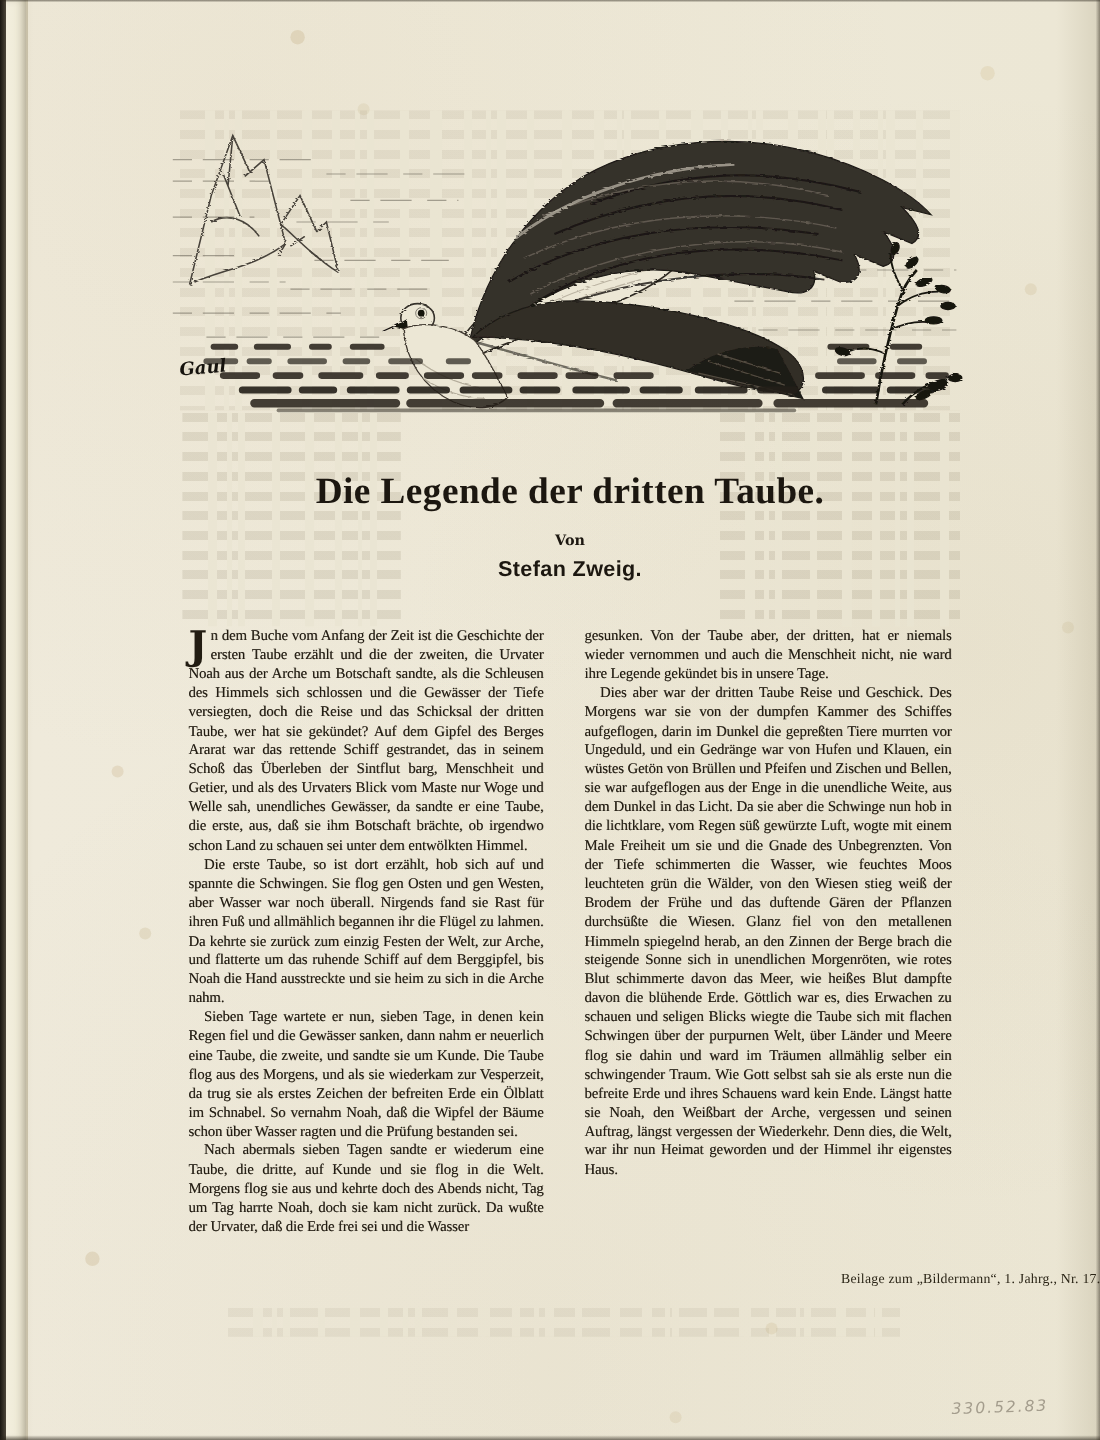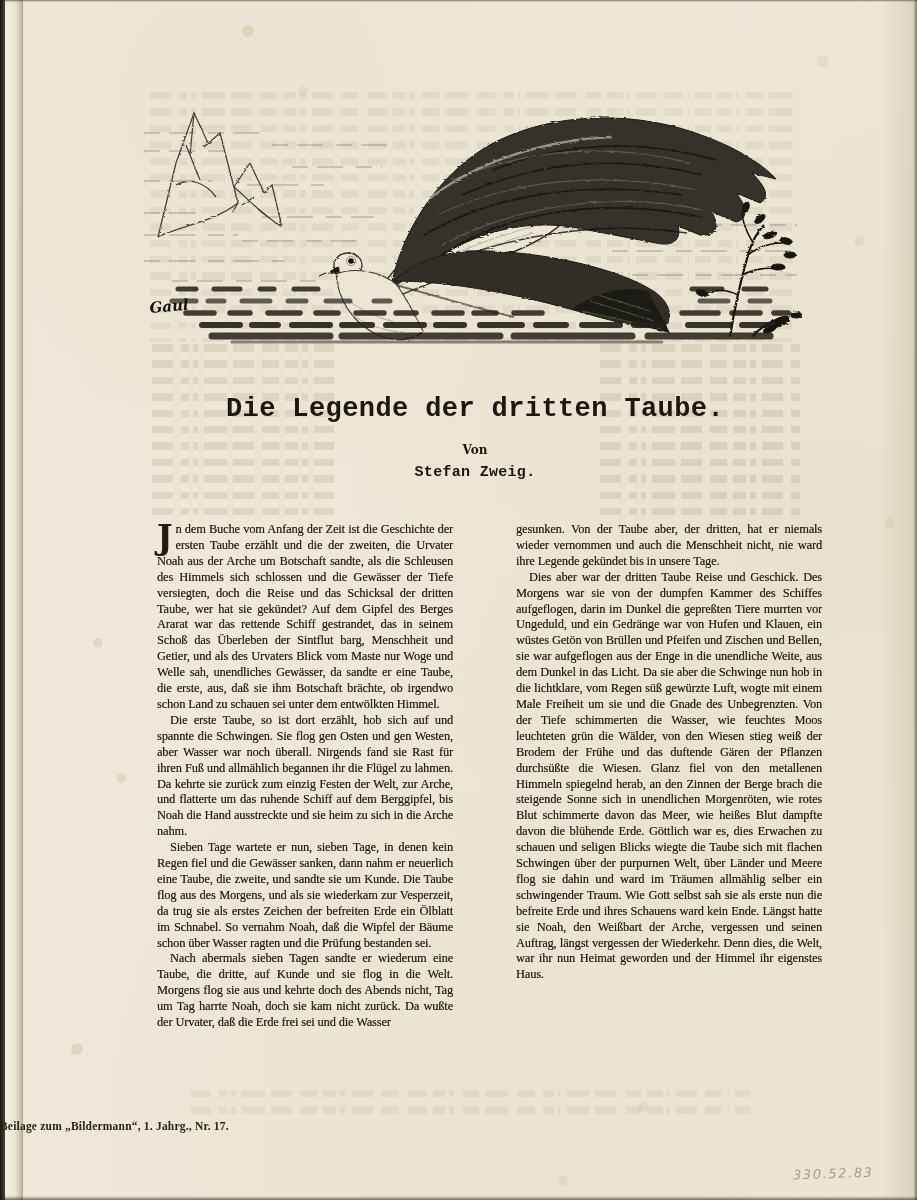--- a/index.html
+++ b/index.html
@@ -46,36 +46,36 @@
       118px 775px 0 2px rgba(170,140,80,.16),
       74px 1046px 0 3px rgba(176,146,88,.20),
       856px 238px 0 2px rgba(176,146,88,.14),
       887px 520px 0 2px rgba(176,146,88,.12),
       640px 1104px 0 2px rgba(176,146,88,.14),
       560px 1178px 0 2px rgba(170,140,80,.12);}
   
   #illustration{left:142px;top:85px;width:660px;height:260px;z-index:2;}
   
   #masthead{left:155px;top:394px;width:640px;text-align:center;z-index:3;color:#1c1710;}
-  .masthead-title{font-family:Liberation Mono, monospace;font-weight:bold;font-size:27px;letter-spacing:.4px;line-height:30px;}
+  .masthead-title{font-family:Liberation Serif, serif;font-weight:bold;font-size:31px;letter-spacing:.4px;line-height:30px;}
   .byline{font-family:"DejaVu Serif",serif;font-weight:bold;font-size:12px;margin-top:19px;}
-  .author{font-family:Liberation Mono, monospace;font-weight:bold;font-size:15px;margin-top:7px;letter-spacing:.3px;}
+  .author{font-family:Liberation Sans, sans-serif;font-weight:bold;font-size:18px;margin-top:7px;letter-spacing:.3px;}
   
   .col{position:absolute;top:522px;z-index:3;
     font-size:12.3px;line-height:15.9px;text-align:justify;color:var(--ink);
     letter-spacing:-.1px;text-shadow:.3px 0 0 rgba(34,28,18,.55);}
   #col-left{left:157px;width:296px;}
-  #col-right{left:487px;width:306px;margin-left:29px;}
+  #col-right{left:487px;width:306px;}
   .col p{margin:0;}
   .col p.indent{text-indent:13px;}
   .drop-cap{float:left;font-family:"DejaVu Serif",serif;font-weight:bold;
     font-size:33px;line-height:27px;margin:2px 3px 0 0;text-shadow:none;}
   
-  #footer{left:0;right:0;top:1120px;text-align:left;z-index:3;
-    font-size:11.5px;font-weight:bold;color:#2a2416;letter-spacing:.2px;}
+  #footer{left:0;right:0;top:1060px;text-align:right;z-index:3;
+    font-size:11.5px;font-weight:normal;color:#2a2416;letter-spacing:.2px;}
   
   #catalog{left:793px;top:1166px;z-index:3;
     font-family:"DejaVu Sans",sans-serif;font-style:italic;
     color:#a49d8d;font-size:13px;letter-spacing:1.6px;transform:rotate(-2deg);}
 </style>
 </head>
 <body>
 
 <div class="abs edge-left"></div>
 <div class="abs page-under"></div>

